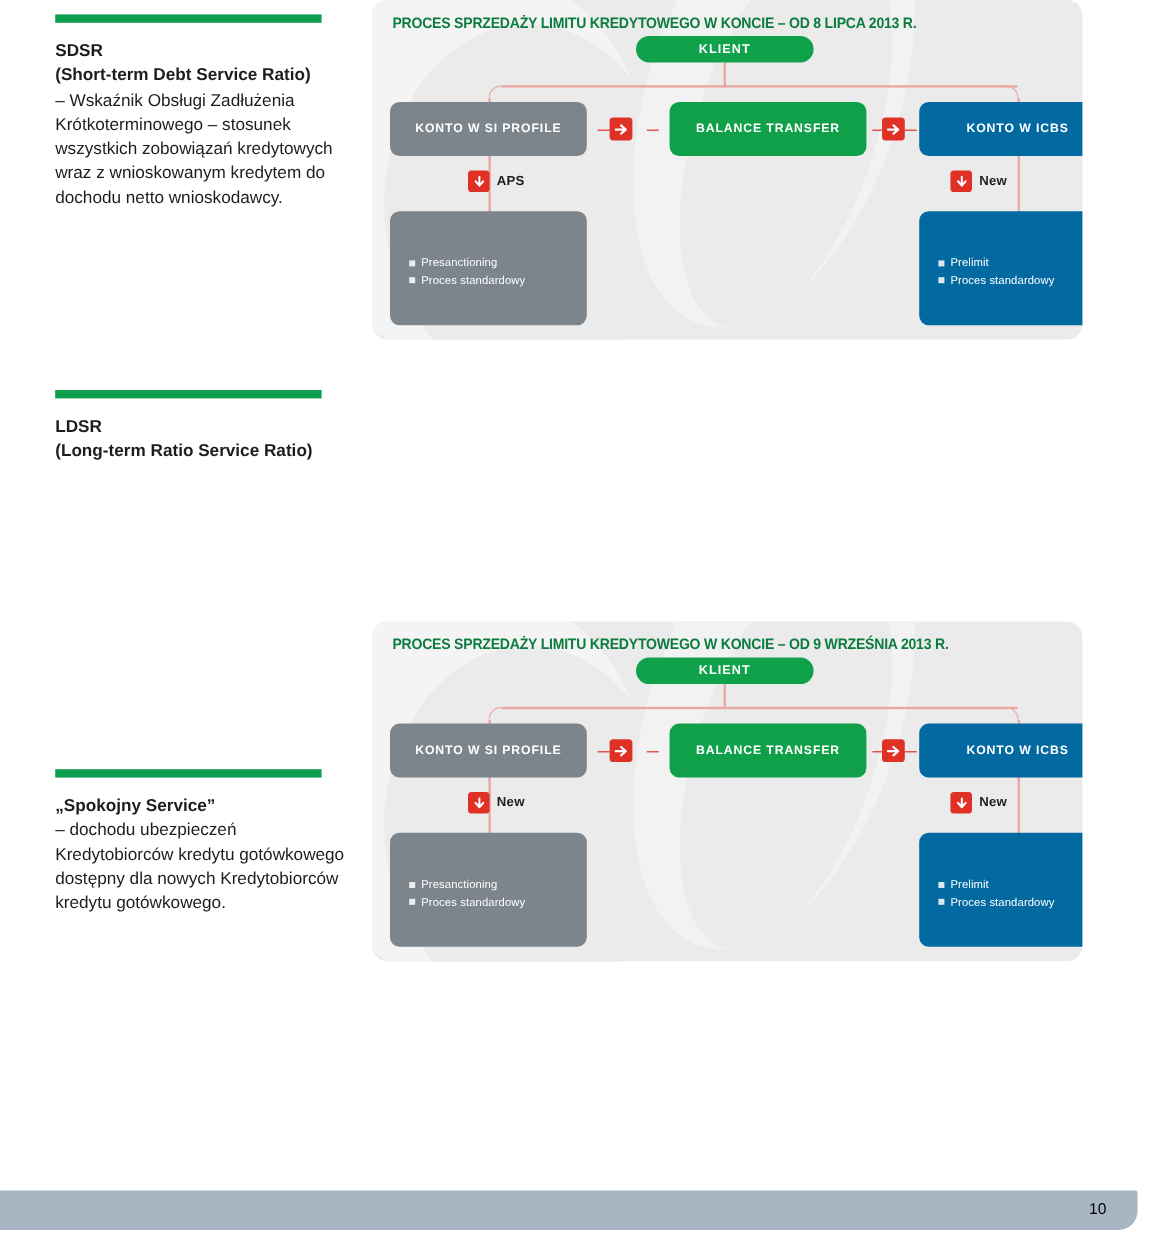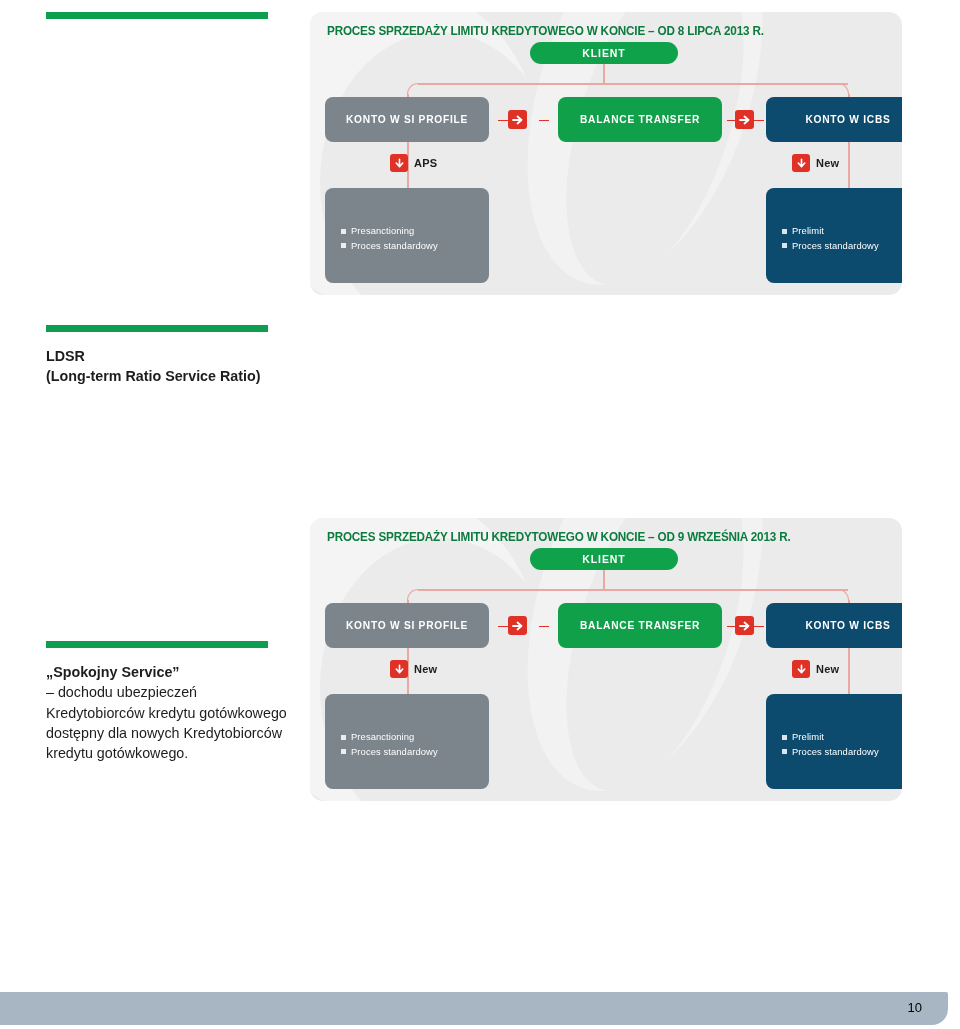--- a/index.html
+++ b/index.html
@@ -44,21 +44,21 @@
 
   
   .diagram {
     position: absolute;
     left: 310px;
     width: 592px;
     background: #ebebeb;
     border-radius: 13px;
     overflow: hidden;
   }
-  #diagram-1 { top: 12px;  height: 283px; }
+  #diagram-1 { top: 0;  height: 283px; }
   #diagram-2 { top: 518px; height: 283px; }
 
   
   .swoosh {
     position: absolute;
     border-radius: 50%;
     background: #f4f4f4;
     pointer-events: none;
   }
   .swoosh.a { width: 300px; height: 330px; left: -70px; top: -30px; }
@@ -138,21 +138,21 @@
     align-items: center;
     justify-content: center;
     color: #ffffff;
     font-size: 10.2px;
     font-weight: bold;
     letter-spacing: 0.75px;
     text-align: center;
   }
   .node.gray  { background: #7c848c; }
   .node.green { background: #11a04a; }
-  .node.dark  { background: #0c4a6e; }
+  .node.dark  { background: #0369a1; }
 
   .node.top { top: 85px; height: 45px; }
   .n-left  { left: 15px;  width: 164px; }
   .n-mid   { left: 248px; width: 164px; }
   .n-right { left: 456px; width: 164px; }
 
   
   .arrow-sq {
     position: absolute;
     top: 98px;
@@ -251,20 +251,25 @@
     top: 8px;
     font-size: 13px;
     color: #000000;
   }
 </style>
 </head>
 <body>
 
 <div class="text-block" id="block-sdsr">
   <div class="accent-bar"></div>
+  <div class="tb-body">
+    <span class="hd">SDSR</span><br>
+    <span class="hd">(Short-term Debt Service Ratio)</span><br>
+    <span>– Wskaźnik Obsługi Zadłużenia Krótkoterminowego – stosunek wszystkich zobowiązań kredytowych wraz z wnioskowanym kredytem do dochodu netto wnioskodawcy.</span>
+  </div>
 </div>
 
 <div class="text-block" id="block-ldsr">
   <div class="accent-bar"></div>
   <div class="tb-body">
     <span class="hd">LDSR</span><br>
     <span class="hd">(Long-term Ratio Service Ratio)</span><br>
   </div>
 </div>
 

